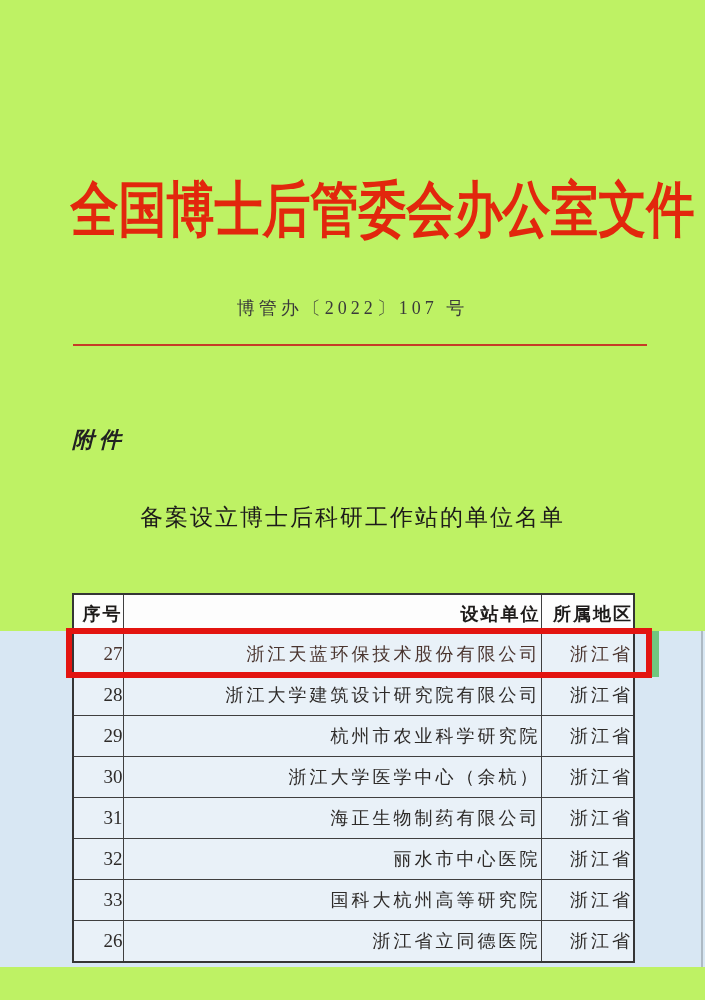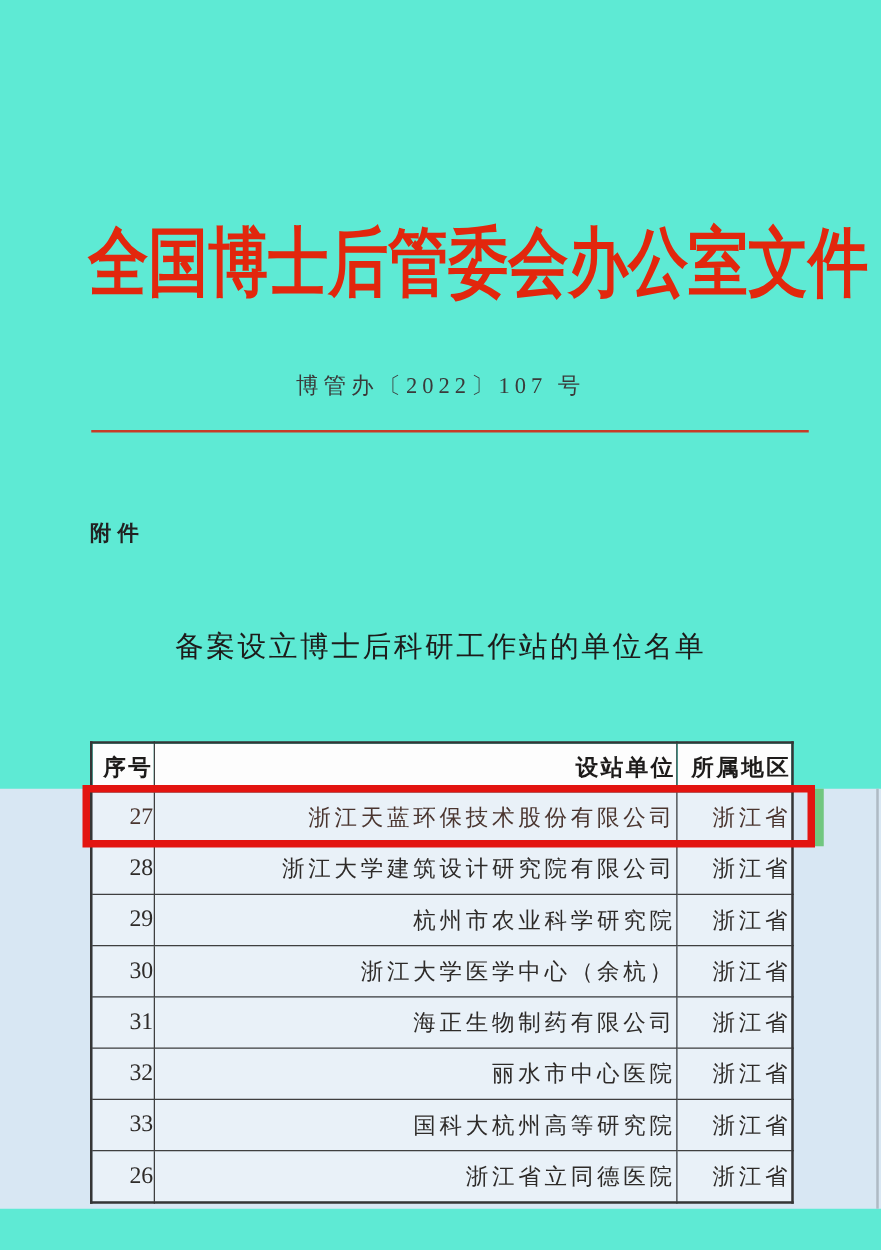--- a/index.html
+++ b/index.html
@@ -5,21 +5,21 @@
   html, body {
     margin: 0;
     padding: 0;
     background: #ffffff;
     font-family: "Liberation Serif", "DejaVu Serif", serif;
   }
   .page {
     position: relative;
     width: 705px;
     height: 1000px;
-    background: #5eead4;
+    background: #bef264;
     overflow: hidden;
   }
 
   
   .blue-band {
     position: absolute;
     left: 0;
     top: 631px;
     width: 705px;
     height: 336px;
@@ -77,26 +77,27 @@
     left: 73px;
     top: 344px;
     width: 574px;
     height: 2px;
     background: #c63c28;
   }
 
   .attachment-label {
     position: absolute;
     left: 72px;
-    top: 415px;
+    top: 425px;
     color: #222222;
     font-family: "Liberation Sans", "DejaVu Sans", sans-serif;
-    font-size: 17px;
+    font-size: 22px;
     font-weight: bold;
     letter-spacing: 5px;
+    font-style: italic;
   }
 
   .table-title {
     position: absolute;
     left: 0;
     top: 502px;
     width: 705px;
     text-align: center;
     color: #1d1b1a;
     font-size: 23px;

